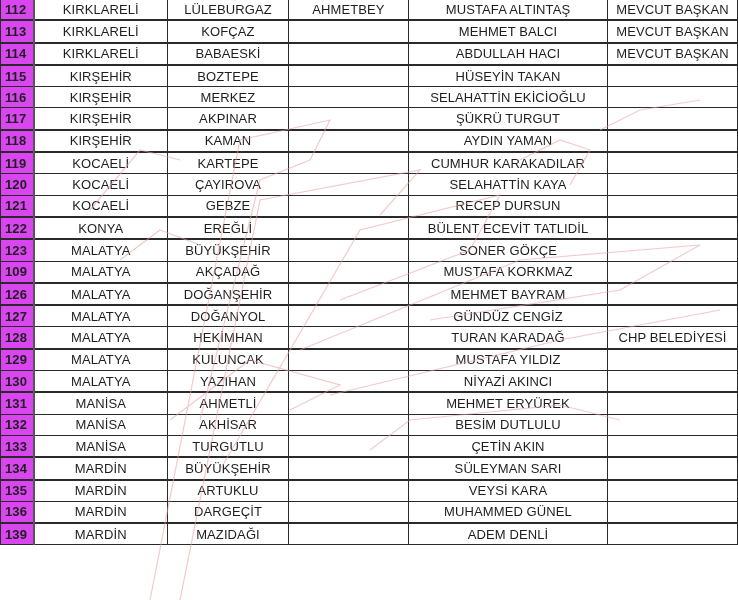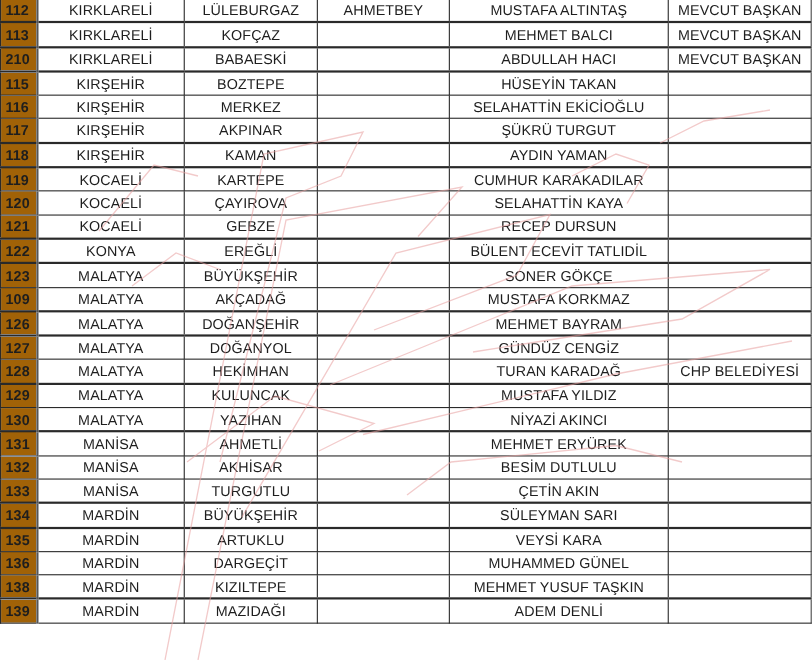--- a/index.html
+++ b/index.html
@@ -41,21 +41,21 @@
       font-size: 13px;
       color: #1e1e1e;
       white-space: nowrap;
       overflow: hidden;
       letter-spacing: 0.1px;
     }
     table.sheet tr.thick td {
       border-top: 2px solid #2a2a2a;
     }
     td.rownum {
-      background: #a16207;
+      background: #d946ef;
       font-weight: bold;
       font-size: 13px;
       color: #111;
       text-align: left !important;
       padding-left: 4px !important;
       border-right: 2px solid #555 !important;
     }
     col.c-num { width: 33px; }
     col.c-a { width: 134px; }
     col.c-b { width: 121px; }
@@ -86,21 +86,21 @@
       </tr>
       <tr class="thick">
         <td class="rownum">113</td>
         <td>KIRKLARELİ</td>
         <td>KOFÇAZ</td>
         <td></td>
         <td>MEHMET BALCI</td>
         <td>MEVCUT BAŞKAN</td>
       </tr>
       <tr class="thick">
-        <td class="rownum">210</td>
+        <td class="rownum">114</td>
         <td>KIRKLARELİ</td>
         <td>BABAESKİ</td>
         <td></td>
         <td>ABDULLAH HACI</td>
         <td>MEVCUT BAŞKAN</td>
       </tr>
       <tr class="thick">
         <td class="rownum">115</td>
         <td>KIRŞEHİR</td>
         <td>BOZTEPE</td>
@@ -259,28 +259,20 @@
         <td></td>
         <td>VEYSİ KARA</td>
         <td></td>
       </tr>
       <tr>
         <td class="rownum">136</td>
         <td>MARDİN</td>
         <td>DARGEÇİT</td>
         <td></td>
         <td>MUHAMMED GÜNEL</td>
-        <td></td>
-      </tr>
-      <tr>
-        <td class="rownum">138</td>
-        <td>MARDİN</td>
-        <td>KIZILTEPE</td>
-        <td></td>
-        <td>MEHMET YUSUF TAŞKIN</td>
         <td></td>
       </tr>
       <tr class="thick">
         <td class="rownum">139</td>
         <td>MARDİN</td>
         <td>MAZIDAĞI</td>
         <td></td>
         <td>ADEM DENLİ</td>
         <td></td>
       </tr>

